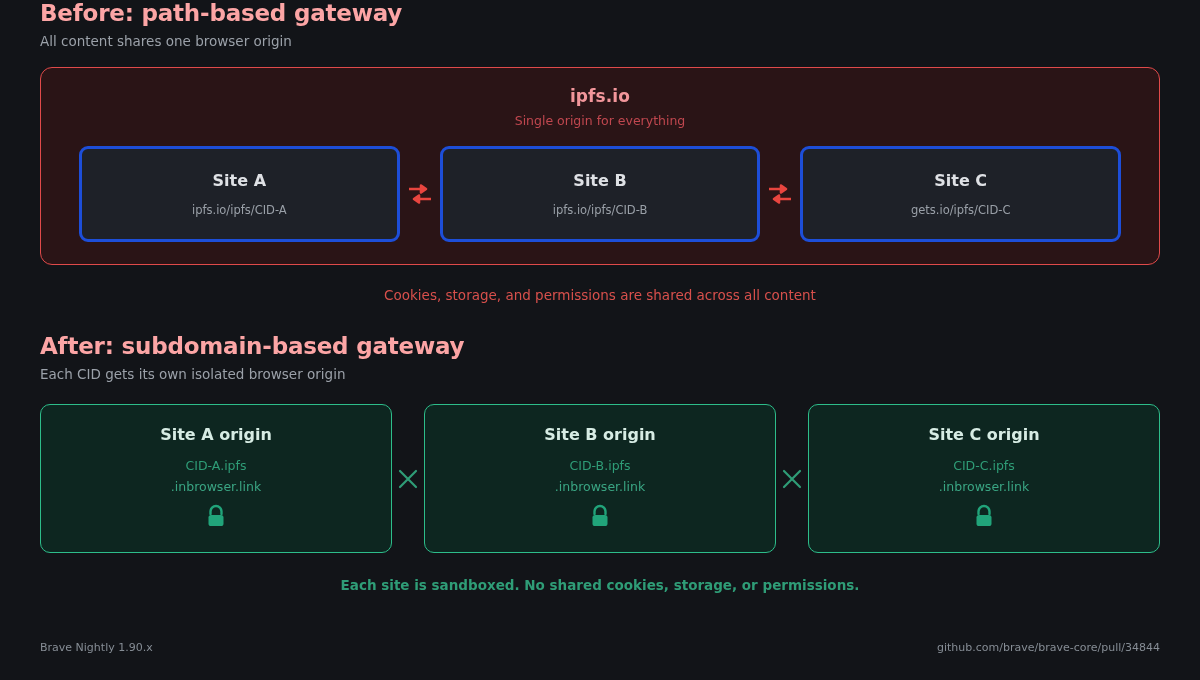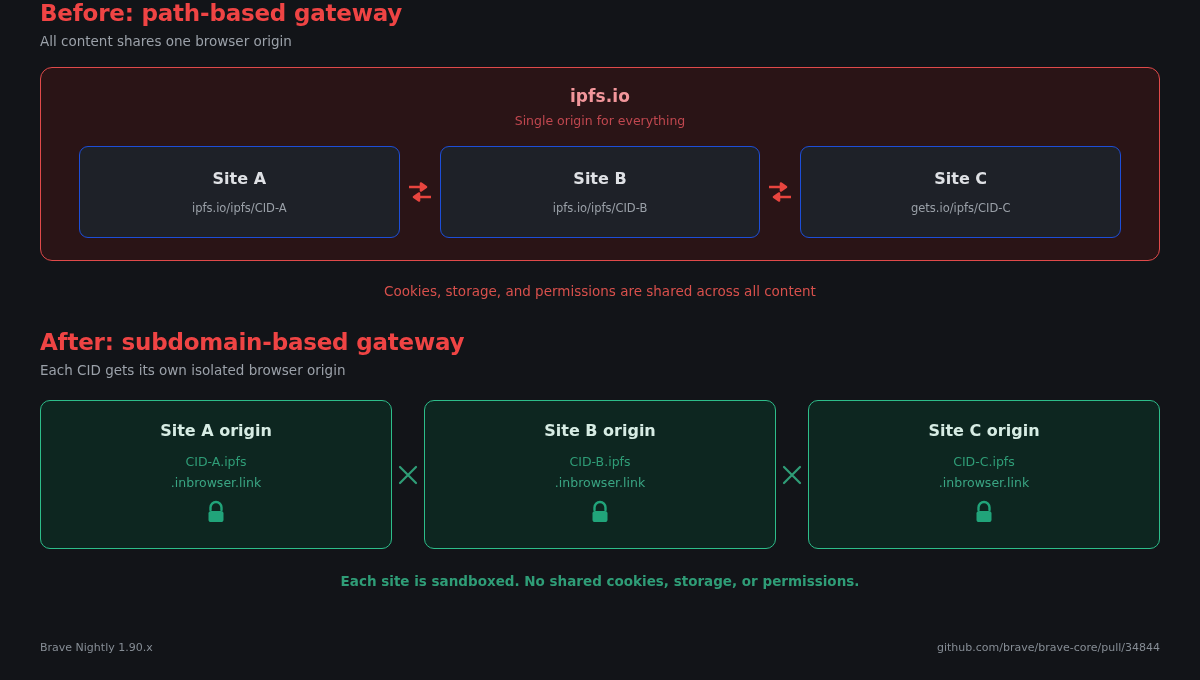--- a/index.html
+++ b/index.html
@@ -7,21 +7,21 @@
   html, body {
     width: 1200px; height: 680px;
     background: #121418;
     font-family: "DejaVu Sans", "Liberation Sans", sans-serif;
     overflow: hidden;
   }
   .page { position: relative; width: 1200px; height: 680px; padding: 0 40px; }
 
   
   .section-title {
-    font-size: 23px; font-weight: 700; color: #ef4444;
+    font-size: 23px; font-weight: 700; color: #fca5a5;
     letter-spacing: -0.2px;
   }
   .section-sub {
     font-size: 13.5px; color: #9ba1a9; margin-top: 7px;
   }
 
   
   .gateway-box {
     margin-top: 18px;
     border: 1.6px solid #e04a4a;
@@ -36,21 +36,21 @@
   .gateway-note {
     text-align: center; font-size: 12.5px; color: #c0474f; margin-top: 7px;
   }
   .site-row {
     display: flex; align-items: stretch; justify-content: center;
     margin-top: 18px;
   }
   .site-card {
     flex: 1 1 0;
     background: #1e2128;
-    border: 1px solid #1d4ed8;
+    border: 3px solid #1d4ed8;
     border-radius: 9px;
     padding: 22px 10px;
     text-align: center;
   }
   .site-card .name {
     font-size: 16px; font-weight: 700; color: #dfe1e5;
   }
   .site-card .url {
     font-size: 11.5px; color: #9aa0a8; margin-top: 13px;
   }

